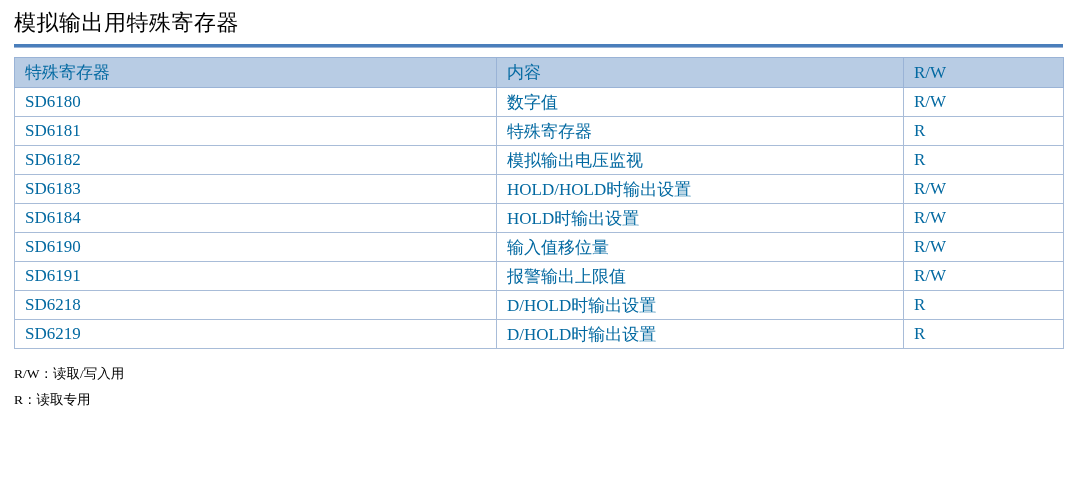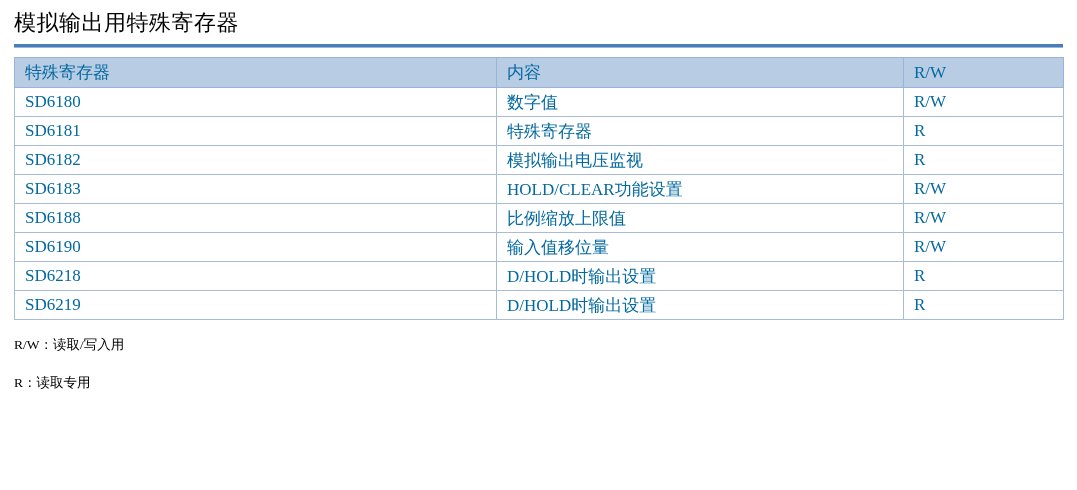--- a/index.html
+++ b/index.html
@@ -68,21 +68,20 @@
   col.c-rw  { width: 160px; }
   .legend {
     margin: 12px 0 0 14px;
     font-size: 13.5px;
     font-family: "Liberation Serif", serif;
     line-height: 26px;
     color: #000000;
   }
   .legend div {
     white-space: nowrap;
-    margin-top: 12px;
   }
 </style>
 </head>
 <body>
 
 <div class="page">
 
   <h1 class="title">模拟输出用特殊寄存器</h1>
   <div class="title-rule"></div>
 
@@ -110,31 +109,36 @@
         <td>特殊寄存器</td>
         <td>R</td>
       </tr>
       <tr>
         <td>SD6182</td>
         <td>模拟输出电压监视</td>
         <td>R</td>
       </tr>
       <tr>
         <td>SD6183</td>
-        <td>HOLD/CLEAR功能设置</td>
+        <td>HOLD/HOLD时输出设置</td>
         <td>R/W</td>
       </tr>
       <tr>
-        <td>SD6188</td>
-        <td>比例缩放上限值</td>
+        <td>SD6184</td>
+        <td>HOLD时输出设置</td>
         <td>R/W</td>
       </tr>
       <tr>
         <td>SD6190</td>
         <td>输入值移位量</td>
+        <td>R/W</td>
+      </tr>
+      <tr>
+        <td>SD6191</td>
+        <td>报警输出上限值</td>
         <td>R/W</td>
       </tr>
       <tr>
         <td>SD6218</td>
         <td>D/HOLD时输出设置</td>
         <td>R</td>
       </tr>
       <tr>
         <td>SD6219</td>
         <td>D/HOLD时输出设置</td>

